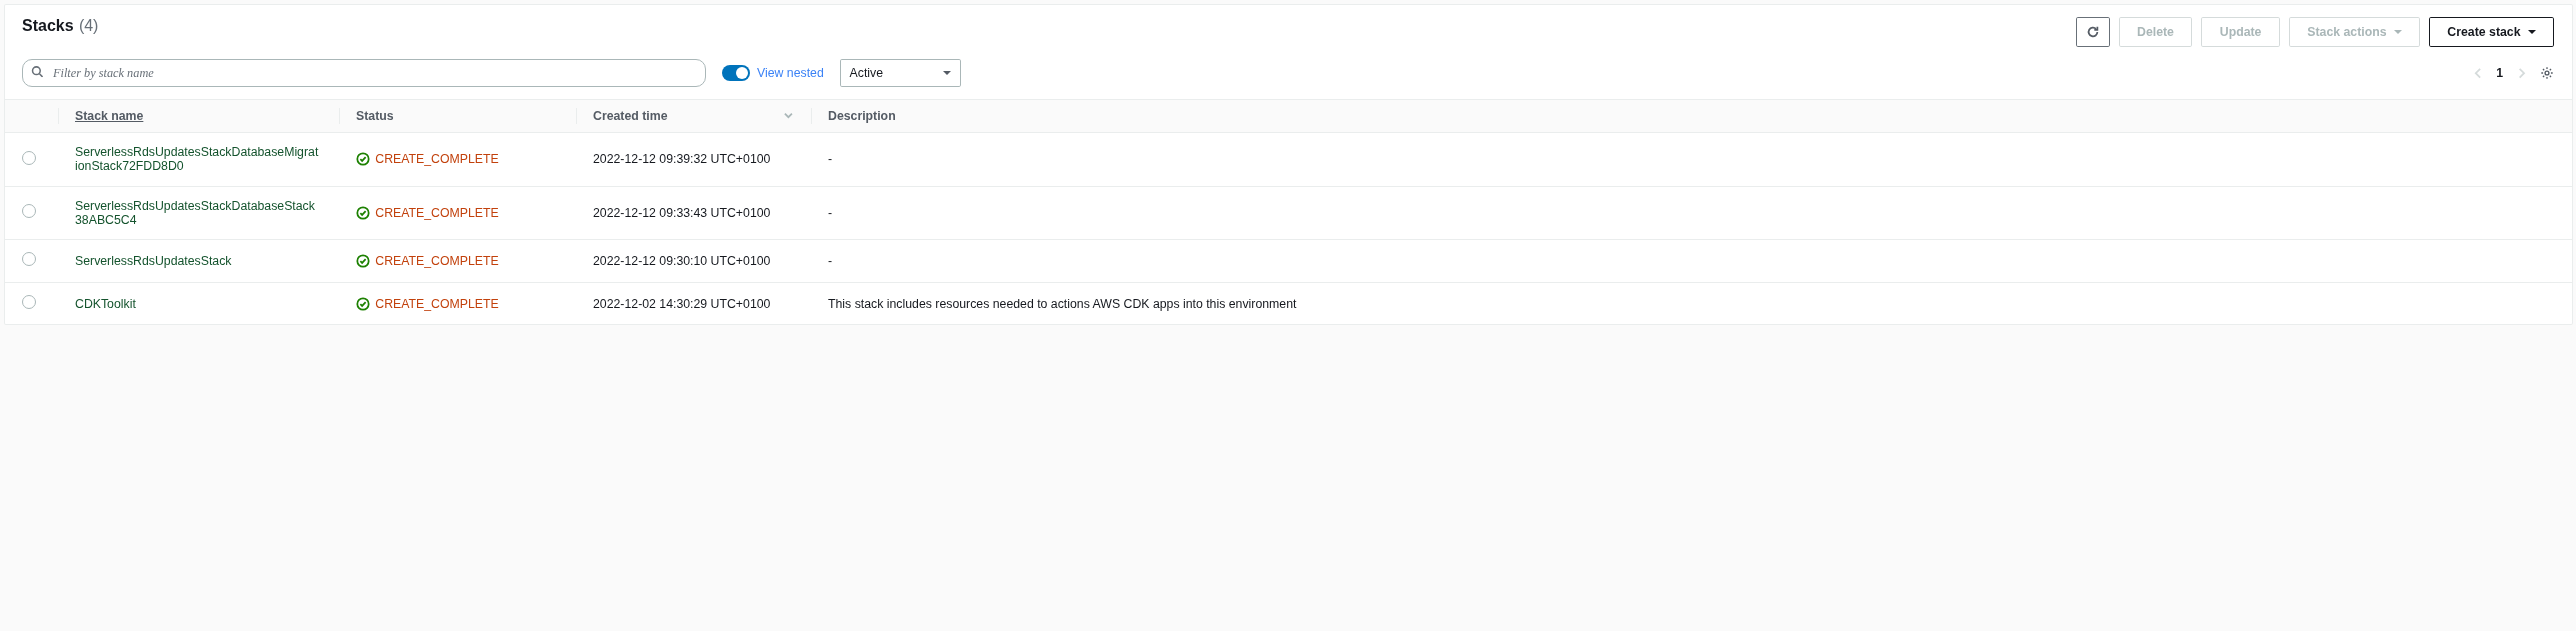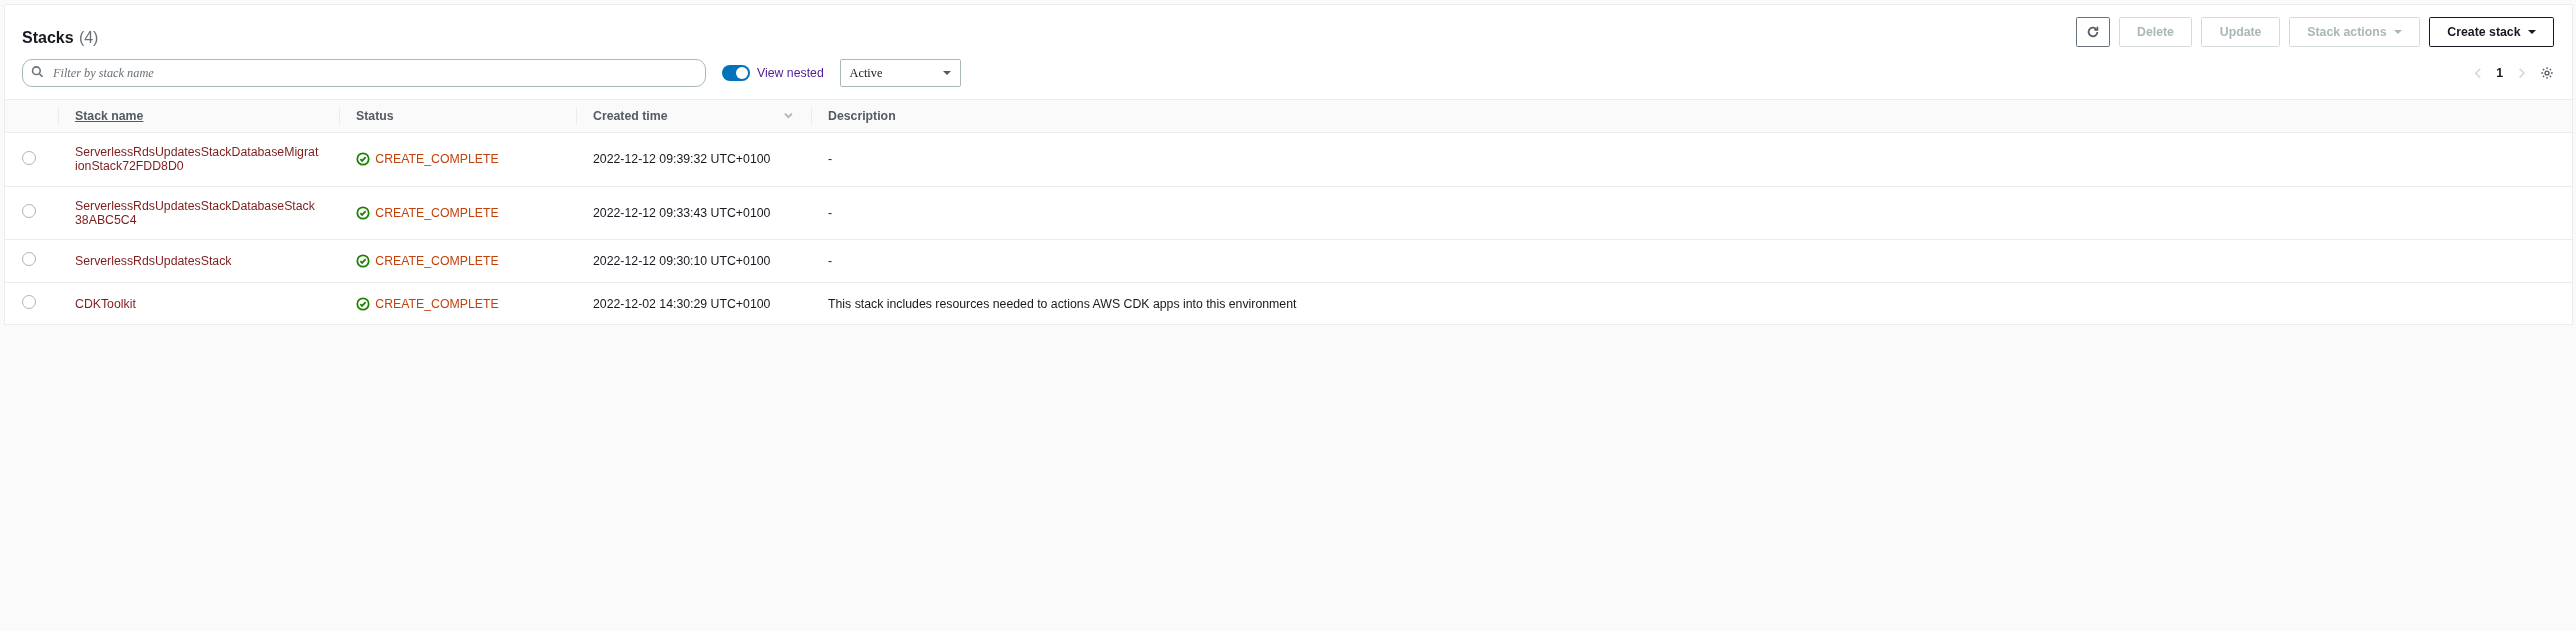--- a/index.html
+++ b/index.html
@@ -10,21 +10,21 @@
       background: #fafafa;
       padding: 3.5px;
     }
     .panel {
       background: #ffffff;
       border: 0.9px solid #eaeded;
       border-radius: 1.8px;
     }
     .header-row {
       display: flex;
-      align-items: flex-end;
+      align-items: flex-start;
       justify-content: space-between;
       padding: 12.3px 17.5px 7px 17.5px;
     }
     .title-wrap {
       display: flex;
       align-items: baseline;
       gap: 5.3px;
     }
     .title {
       font-size: 16px;
@@ -124,34 +124,33 @@
       content: "";
       position: absolute;
       top: 1.8px;
       right: 1.8px;
       width: 12.3px;
       height: 12.3px;
       border-radius: 50%;
       background: #ffffff;
     }
     .toggle-label {
-      color: #4c1d95;
+      color: #3b82f6;
     }
     .select {
       position: relative;
       display: inline-flex;
       align-items: center;
       height: 28px;
       border: 0.9px solid #aab7b8;
       border-radius: 1.8px;
       padding: 0 32px 0 8.8px;
       background: #ffffff;
       min-width: 121px;
       cursor: pointer;
-      font-family: Liberation Serif, serif;
     }
     .select .caret-down {
       position: absolute;
       right: 8.8px;
       top: 50%;
       transform: translateY(-50%);
       border-top-color: #545b64;
     }
     .pager {
       margin-left: auto;
@@ -212,21 +211,21 @@
       color: #16191f;
     }
     .table tbody tr:last-child td { border-bottom: none; }
     .radio {
       width: 14px; height: 14px;
       border: 0.9px solid #aab7b8;
       border-radius: 50%;
       display: inline-block;
     }
     .link {
-      color: #7f1d1d;
+      color: #14532d;
       text-decoration: none;
       word-break: break-all;
     }
     .status-cell {
       display: flex;
       align-items: center;
       gap: 5.3px;
       color: #c2410c;
       font-weight: 400;
     }

